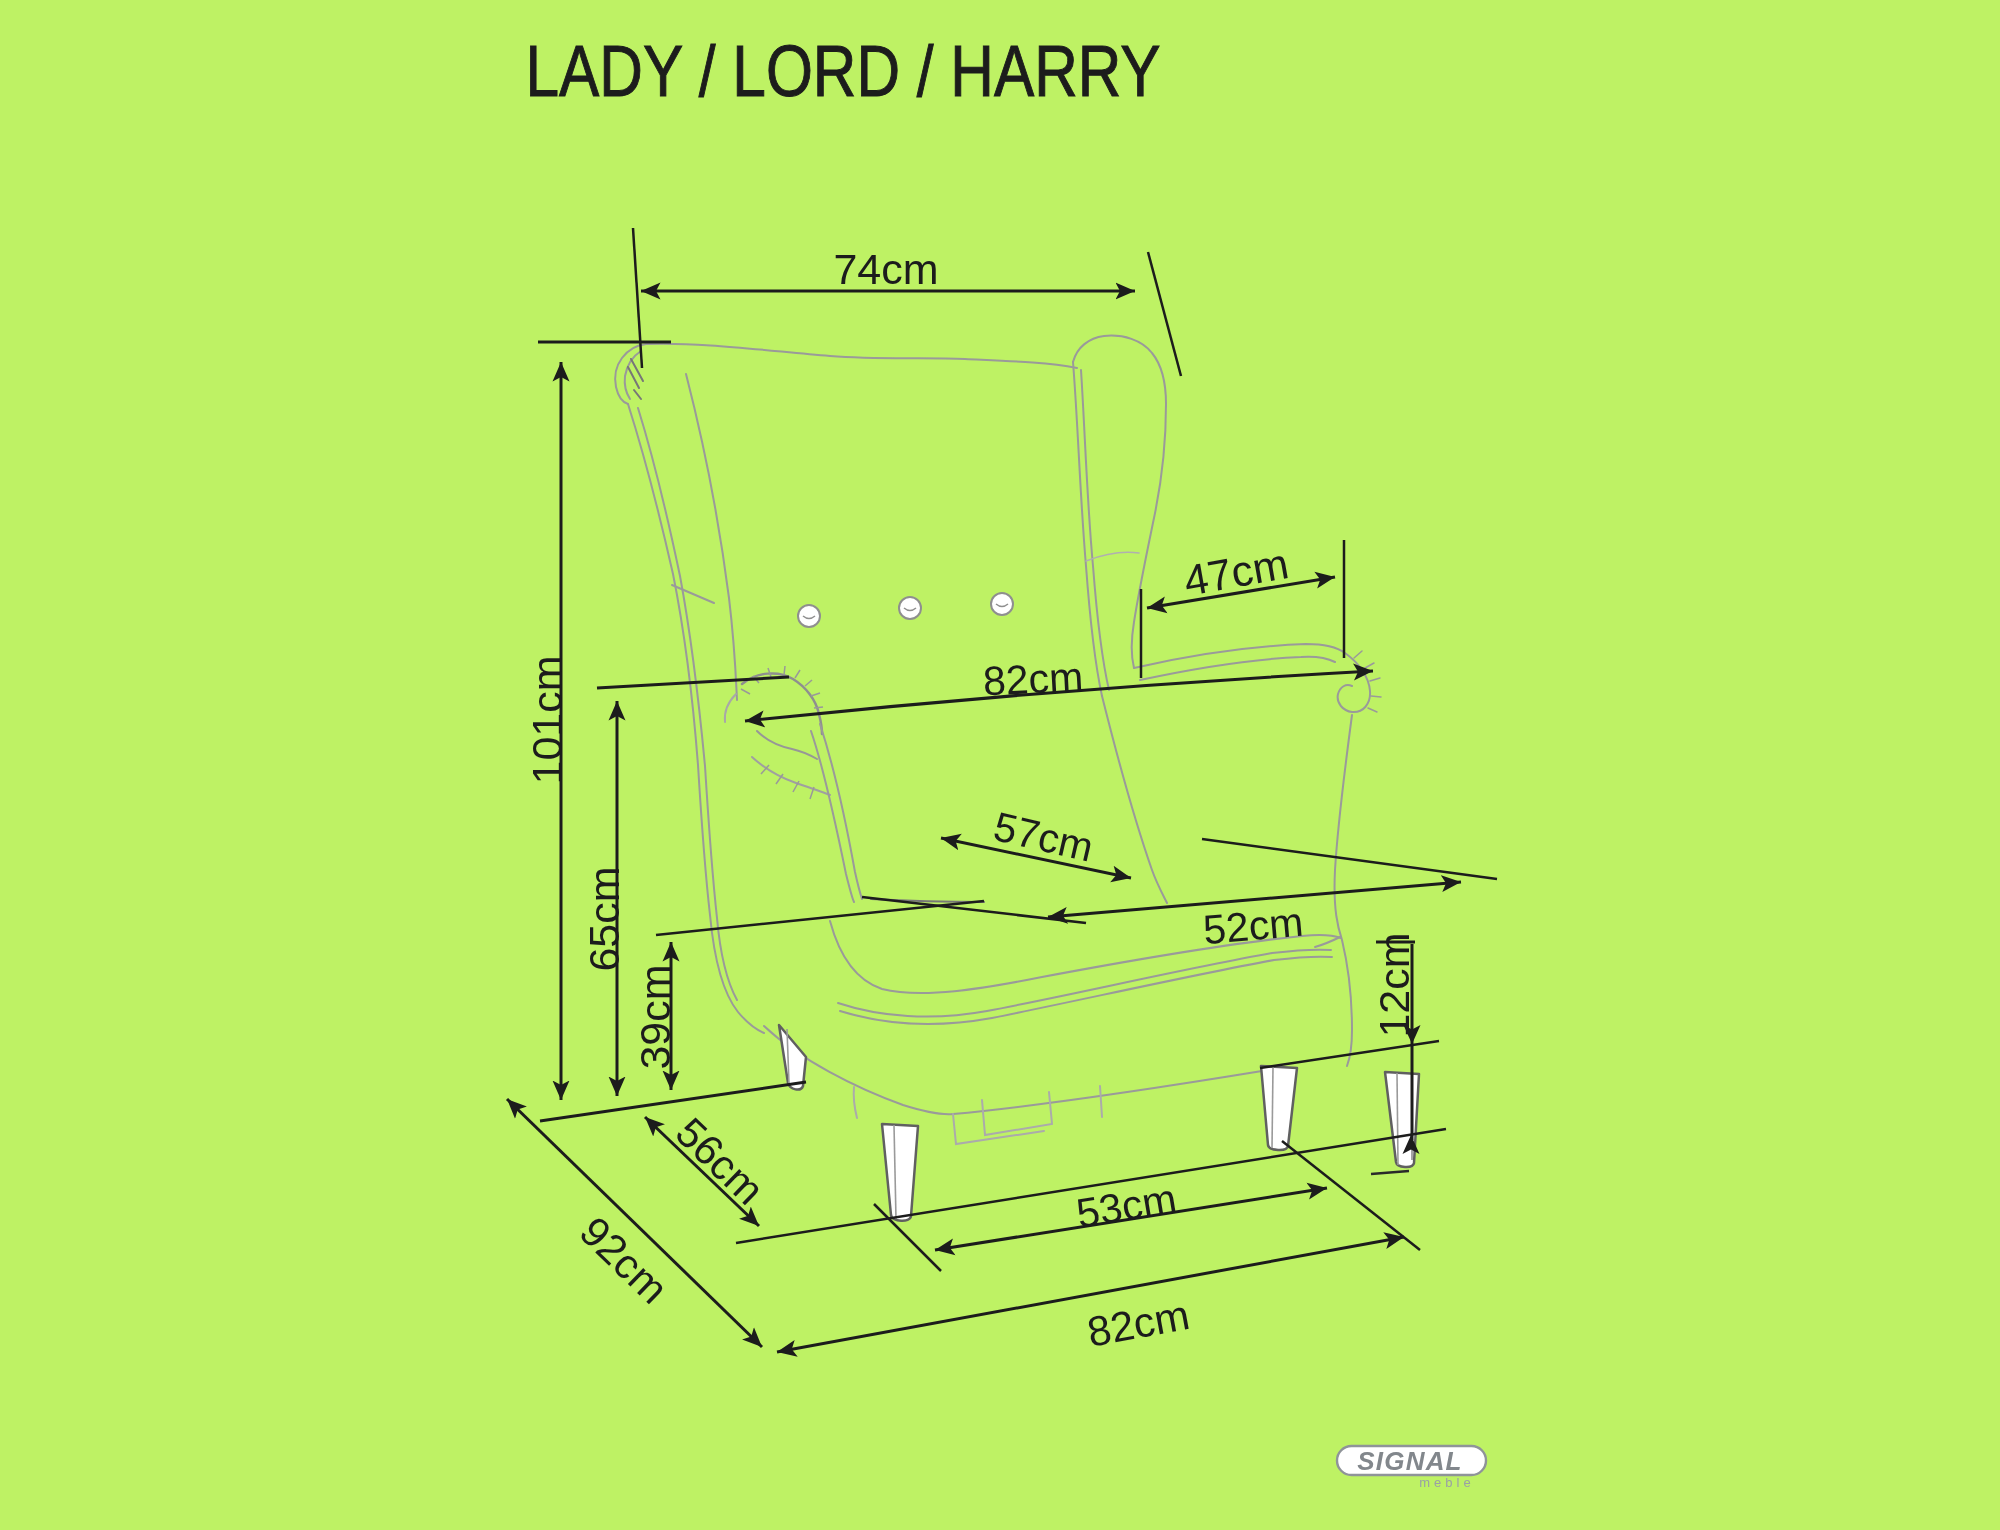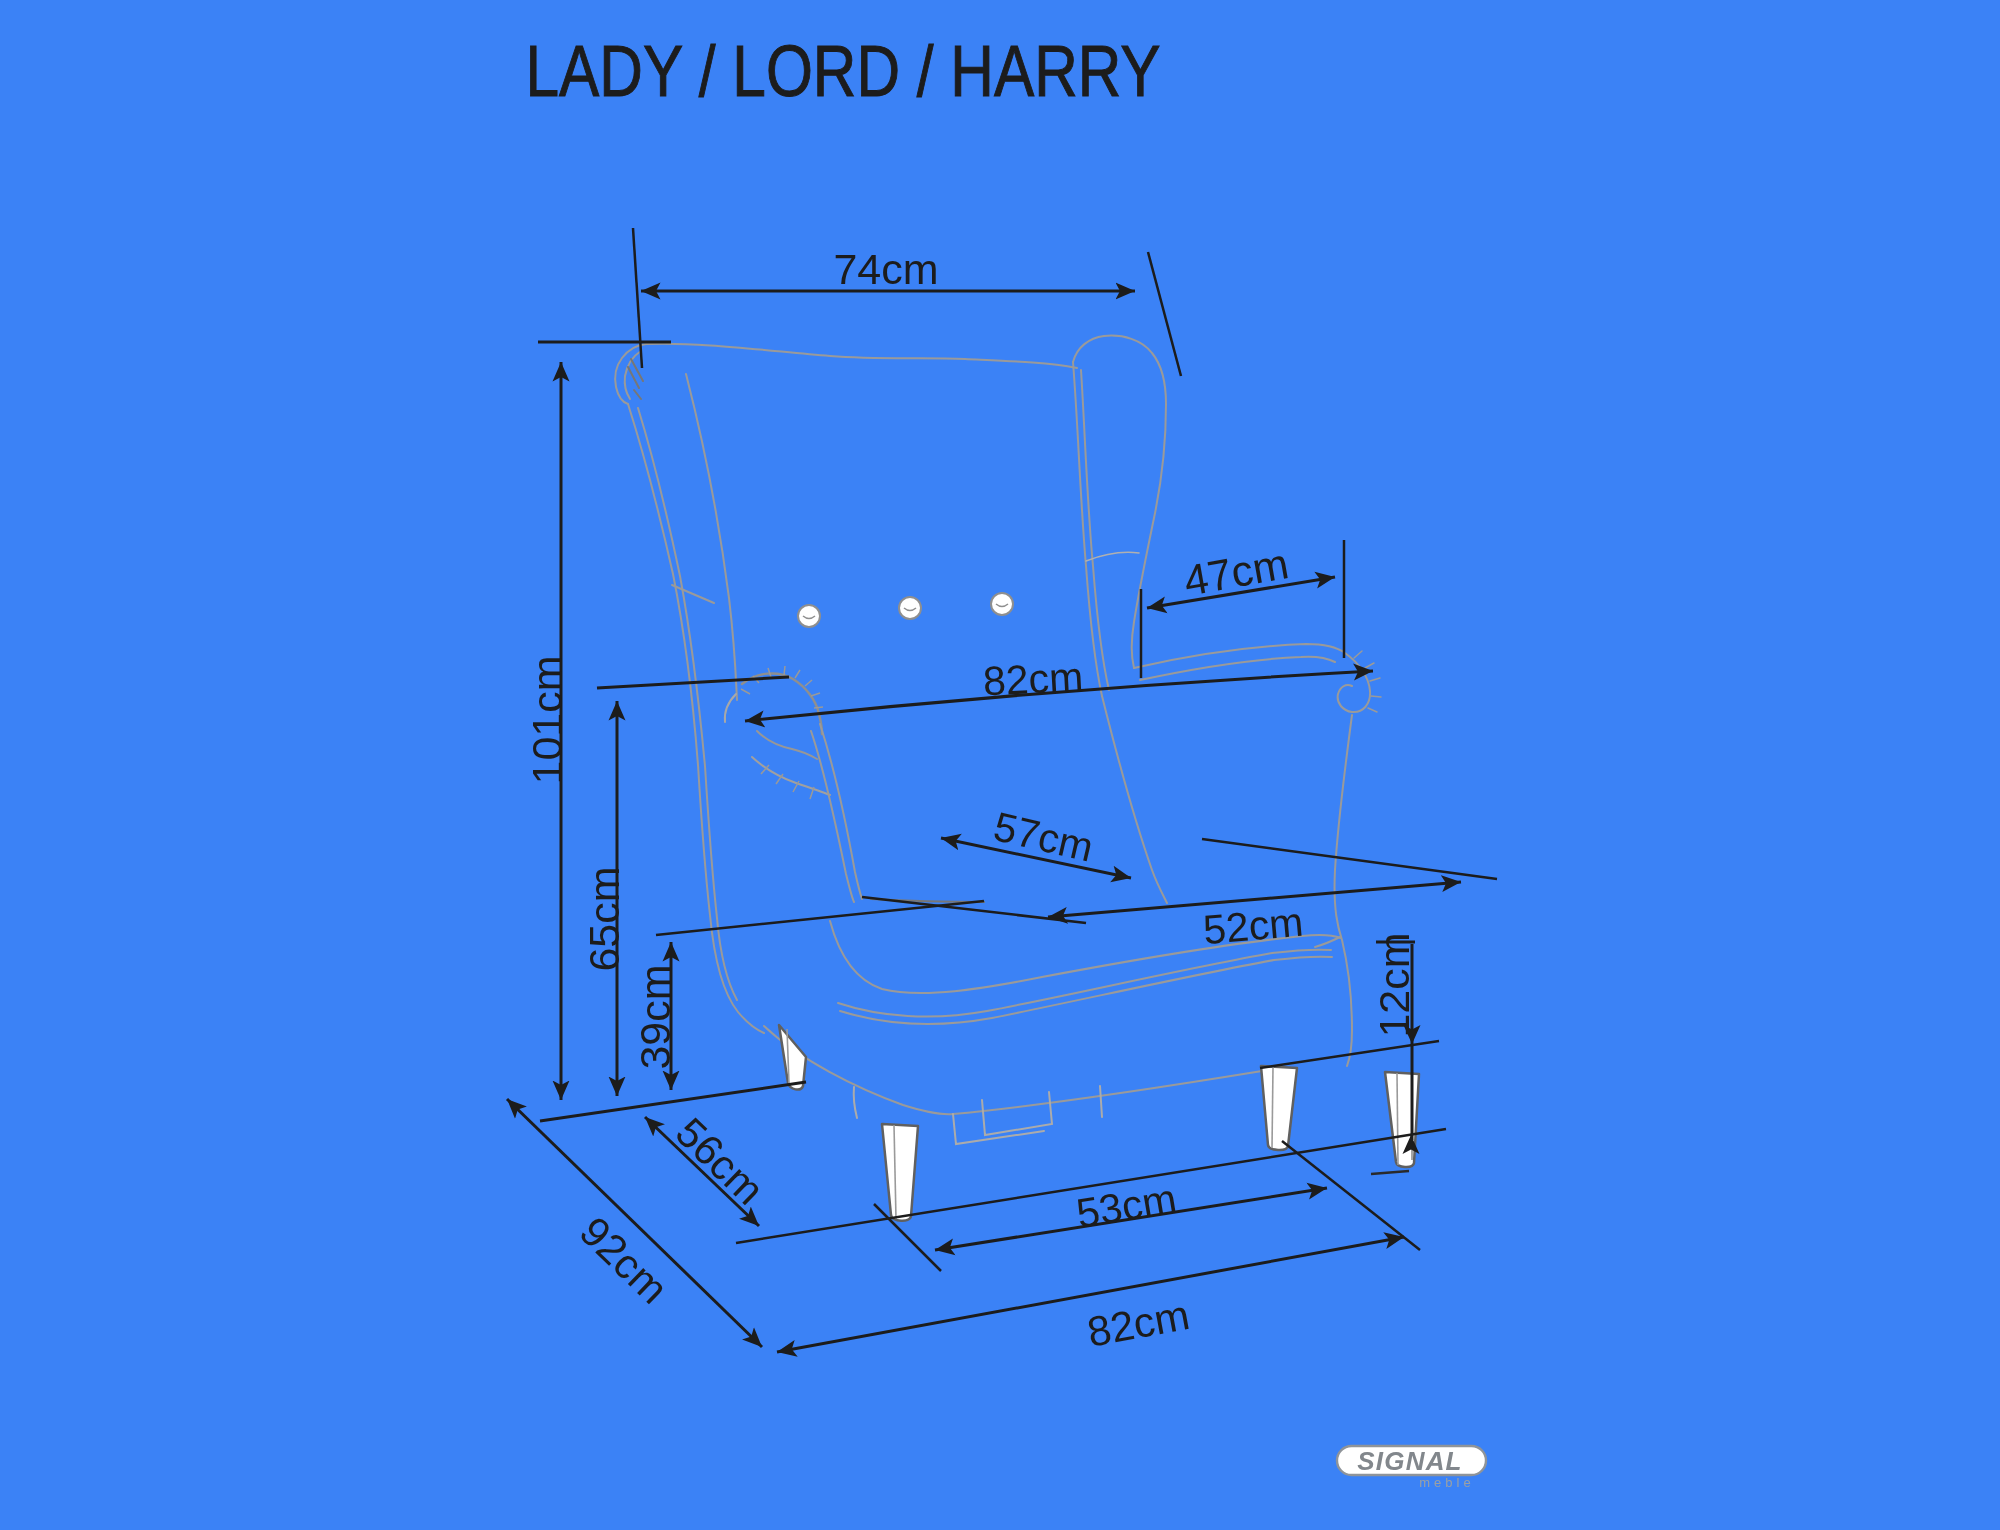--- a/index.html
+++ b/index.html
@@ -1,16 +1,16 @@
 <!DOCTYPE html>
 <html><head>
 <meta charset="utf-8">
 <style>
 html,body{margin:0;padding:0;background:#ffffff;}
-#page{position:relative;width:2000px;height:1530px;background:#3b82f6;overflow:hidden;
+#page{position:relative;width:2000px;height:1530px;background:#bef264;overflow:hidden;
  font-family:"Liberation Sans", sans-serif;}
 svg{position:absolute;left:0;top:0;}
 </style>
 </head>
 <body>
 <div id="page">
 <svg width="2000" height="1530" viewBox="0 0 2000 1530">
 <defs>
 <marker id="ah" markerUnits="userSpaceOnUse" markerWidth="21" markerHeight="18" refX="19.5" refY="9" orient="auto-start-reverse">
   <path d="M 19.5,9 L 0,0.5 L 4.5,9 L 0,17.5 Z" fill="#1c1c1c"></path>

